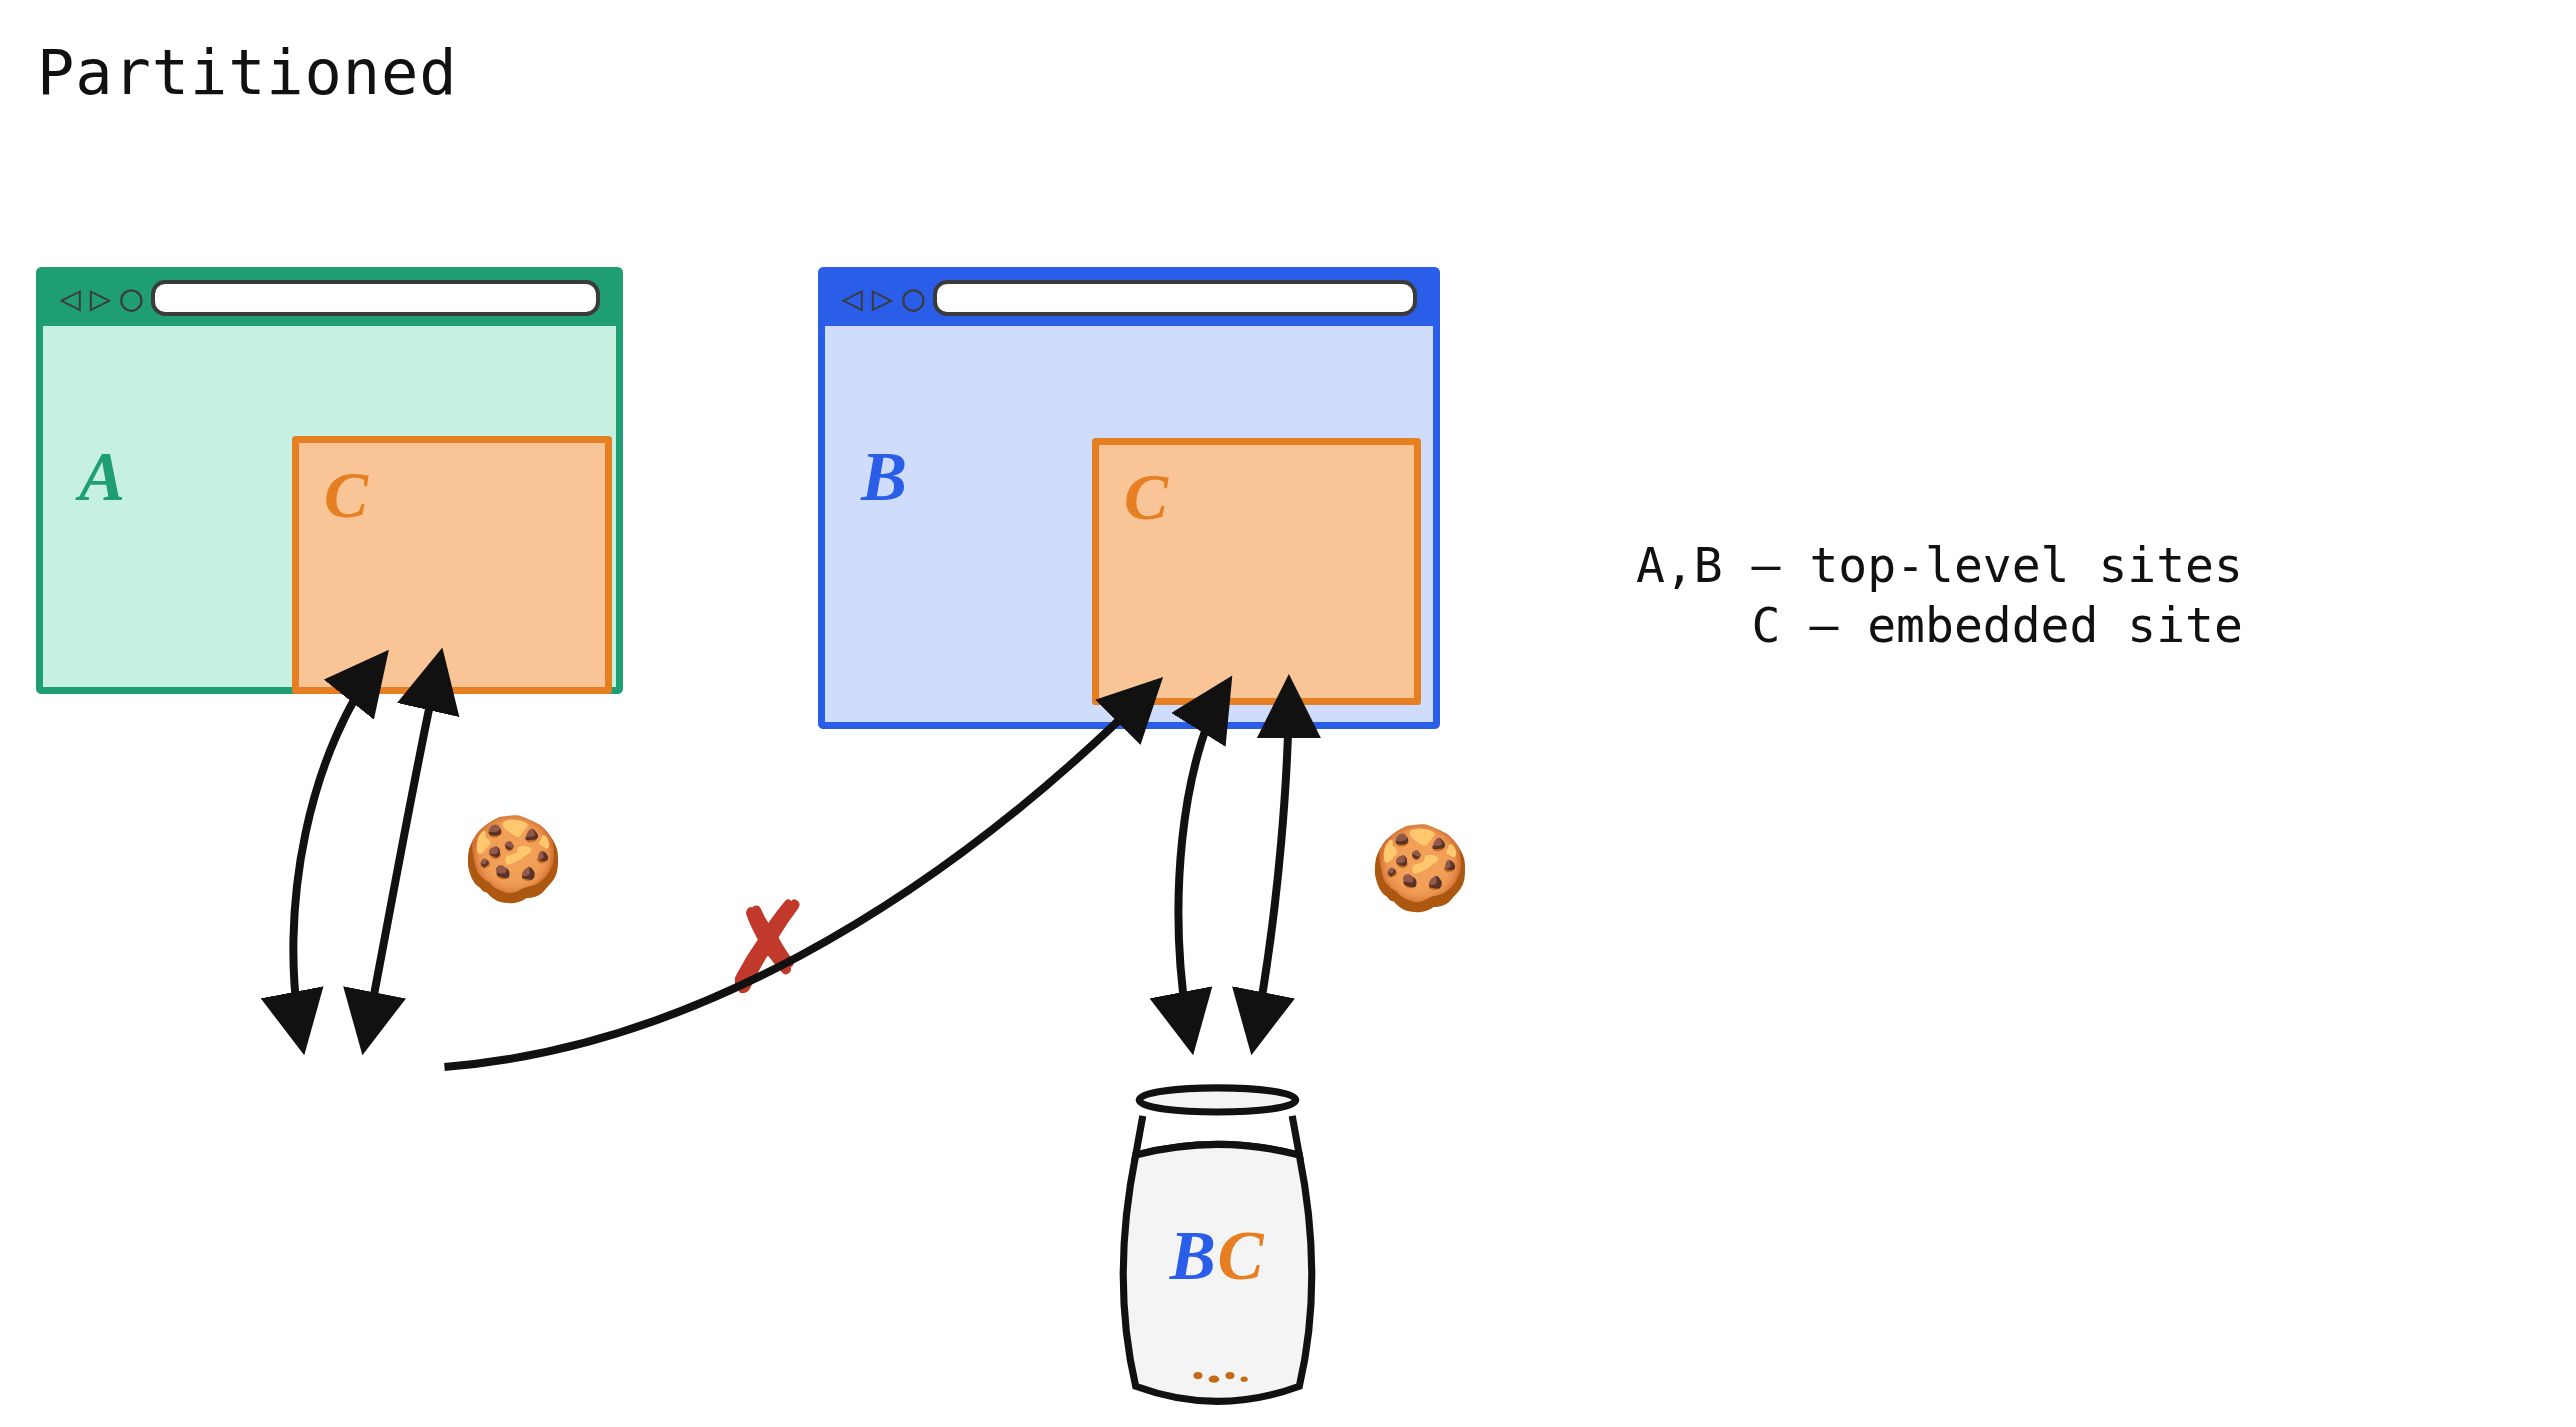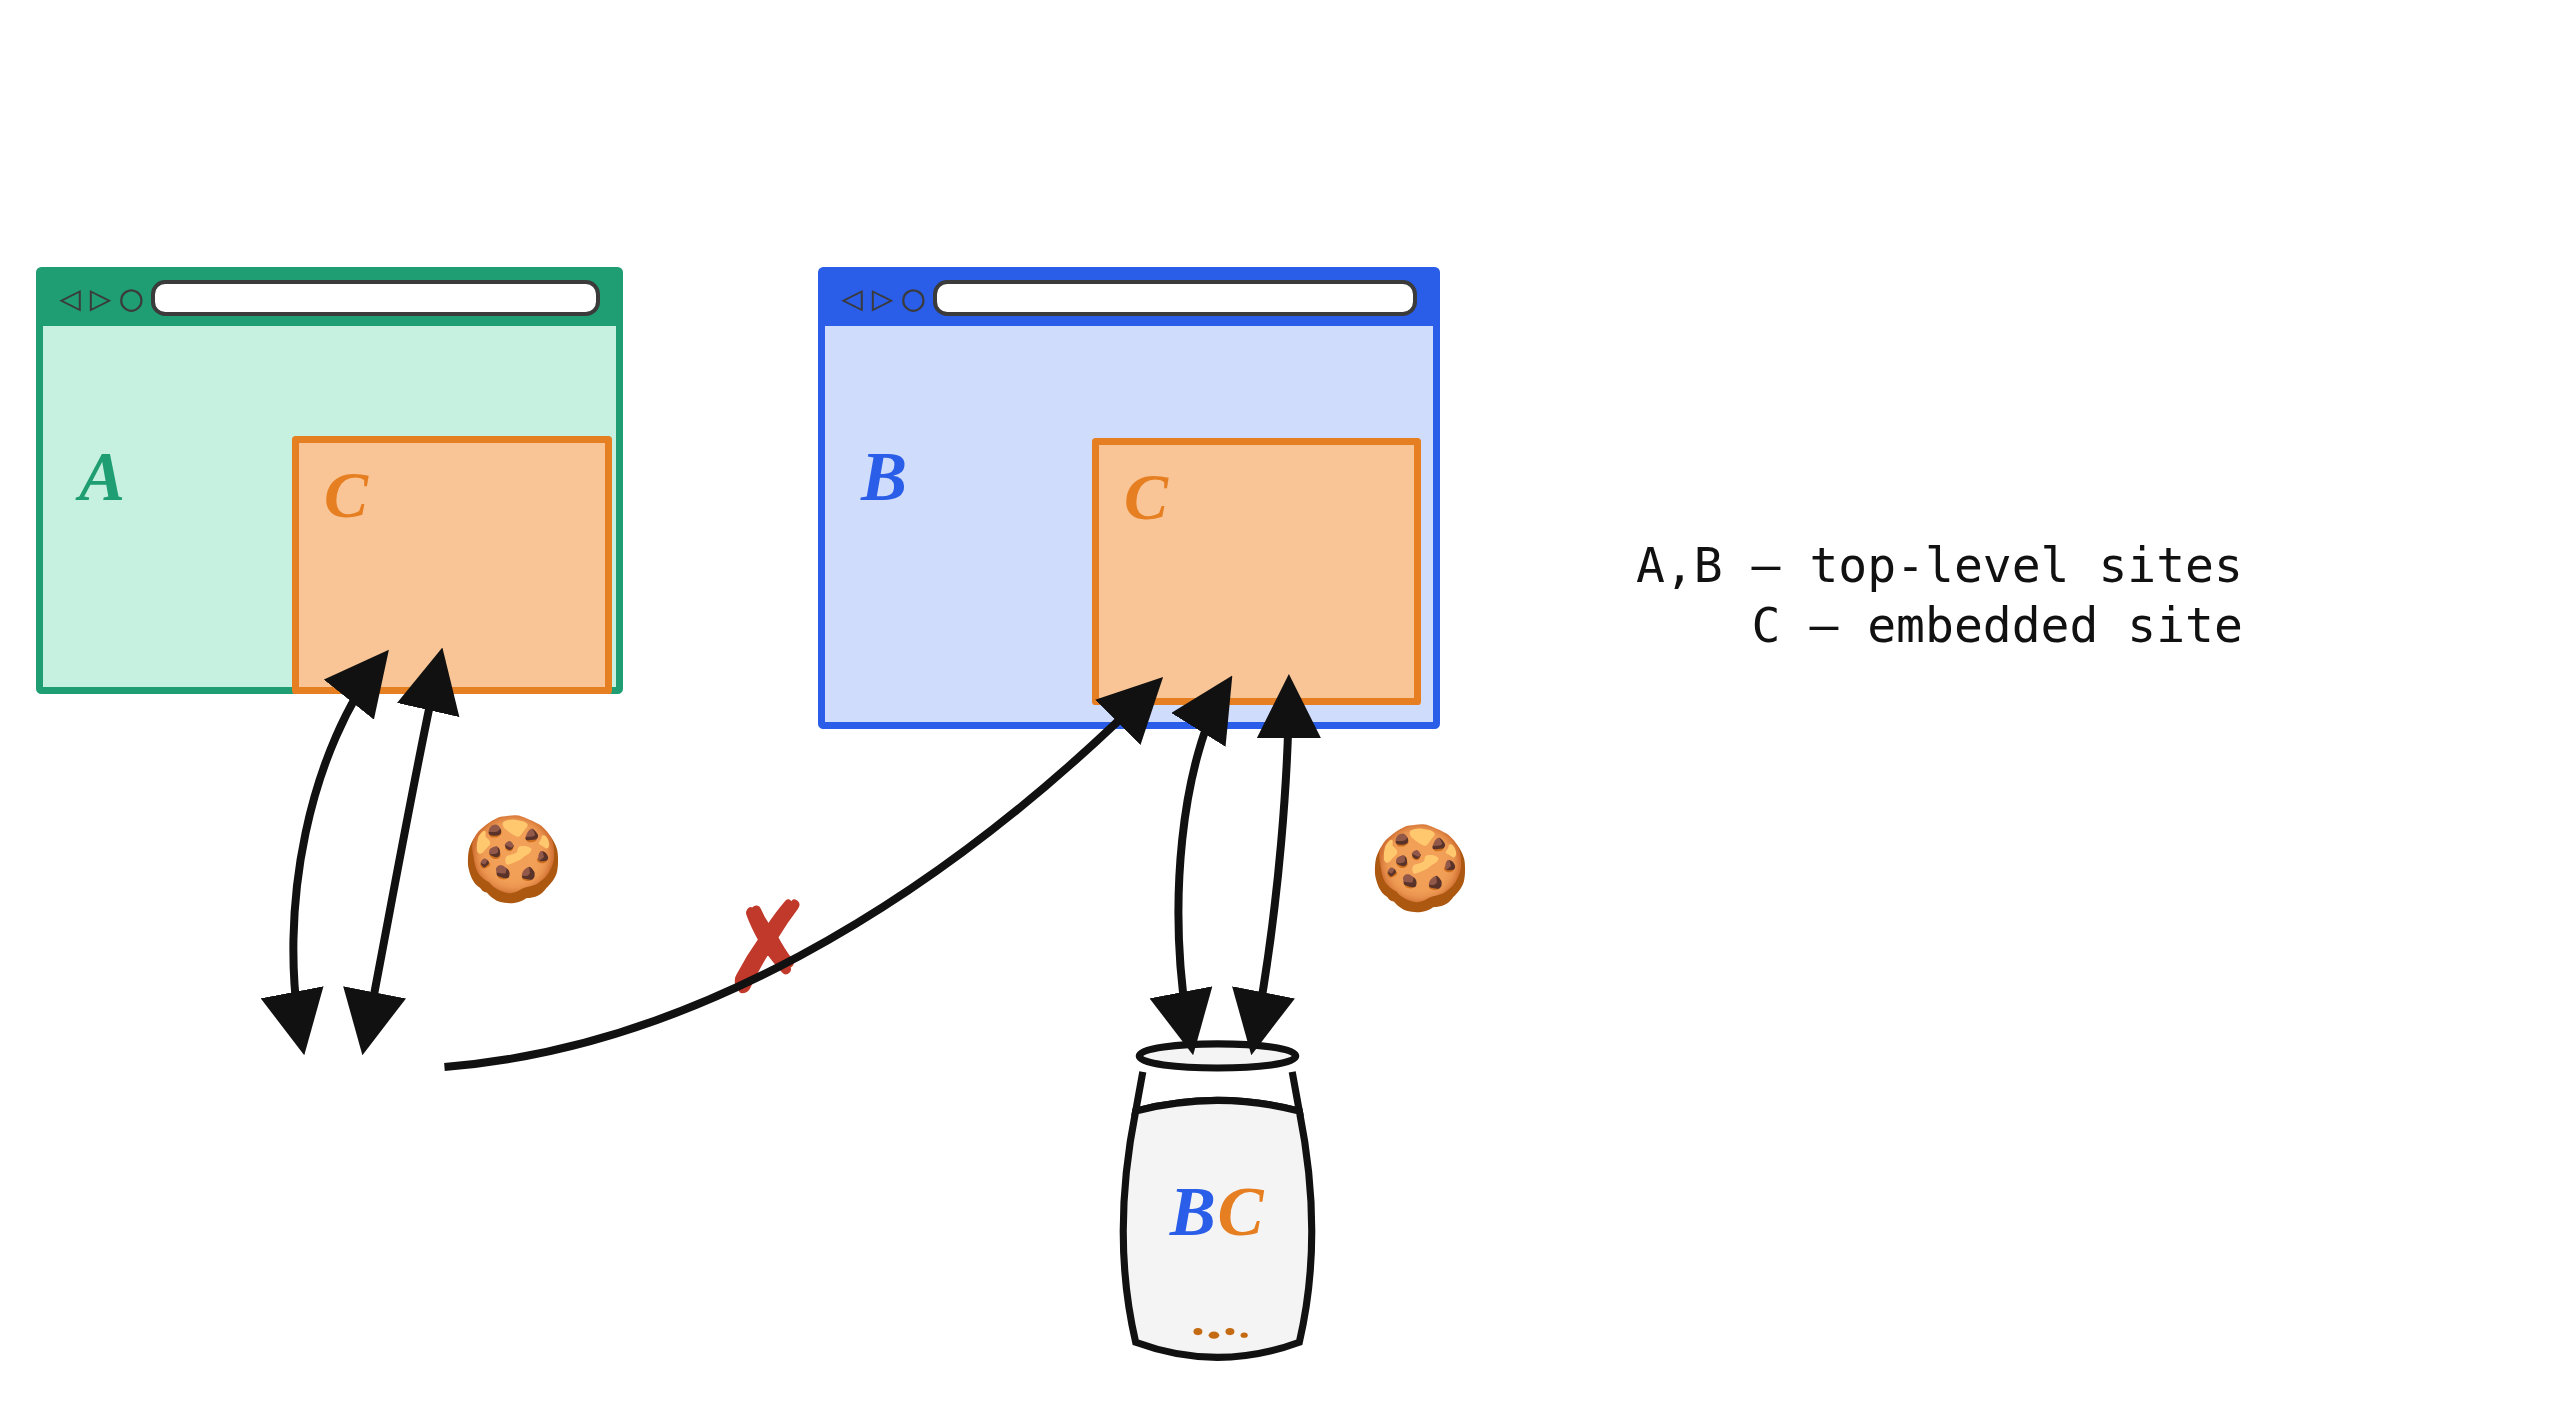--- a/index.html
+++ b/index.html
@@ -150,20 +150,21 @@
     top: 0; left: 0;
     width: 2576px; height: 1428px;
     pointer-events: none;
   }
 </style>
 </head>
 <body>
 
 <div class="canvas">
 
+  <div class="title" style="left:37px; top:36px;">Partitioned</div>
 
   <div class="legend" style="left:1636px; top:535px;"><span>A,B – top-level sites</span>
 <span>  C – embedded site</span></div>
 
   <div class="browser winA">
     <div class="toolbar">
       <span class="dot">◁</span>
       <span class="dot">▷</span>
       <span class="dot">◯</span>
       <div class="urlbar"></div>
@@ -190,21 +191,21 @@
       </div>
     </div>
   </div>
 
   <div class="cookie" style="left:462px; top:818px;">🍪</div>
   <div class="cookie" style="left:1369px; top:827px;">🍪</div>
 
   <div class="xmark" style="left:720px; top:880px;">✗</div>
 
 
-  <div class="jar" style="left:1093px; top:1031px;">
+  <div class="jar" style="left:1093px; top:1075px;">
     <svg viewBox="0 0 280 380" width="249" height="338">
       <path d="M52 28 C 52 10, 228 10, 228 28 C 228 46, 52 46, 52 28 Z" fill="#f4f4f4" stroke="#111" stroke-width="8"></path>
       <path d="M56 46 L48 90 Q140 66 232 90 L224 46" fill="none" stroke="#111" stroke-width="8"></path>
       <path d="M48 90 Q20 230 48 350 Q140 384 232 350 Q260 230 232 90 Q140 66 48 90 Z" fill="#f4f4f4" stroke="#111" stroke-width="8"></path>
       <ellipse cx="118" cy="338" rx="5" ry="4" fill="#c46a12"></ellipse>
       <ellipse cx="136" cy="342" rx="6" ry="4" fill="#c46a12"></ellipse>
       <ellipse cx="154" cy="338" rx="5" ry="4" fill="#c46a12"></ellipse>
       <ellipse cx="170" cy="342" rx="4" ry="3" fill="#c46a12"></ellipse>
     </svg>
     <div class="jar-label">

